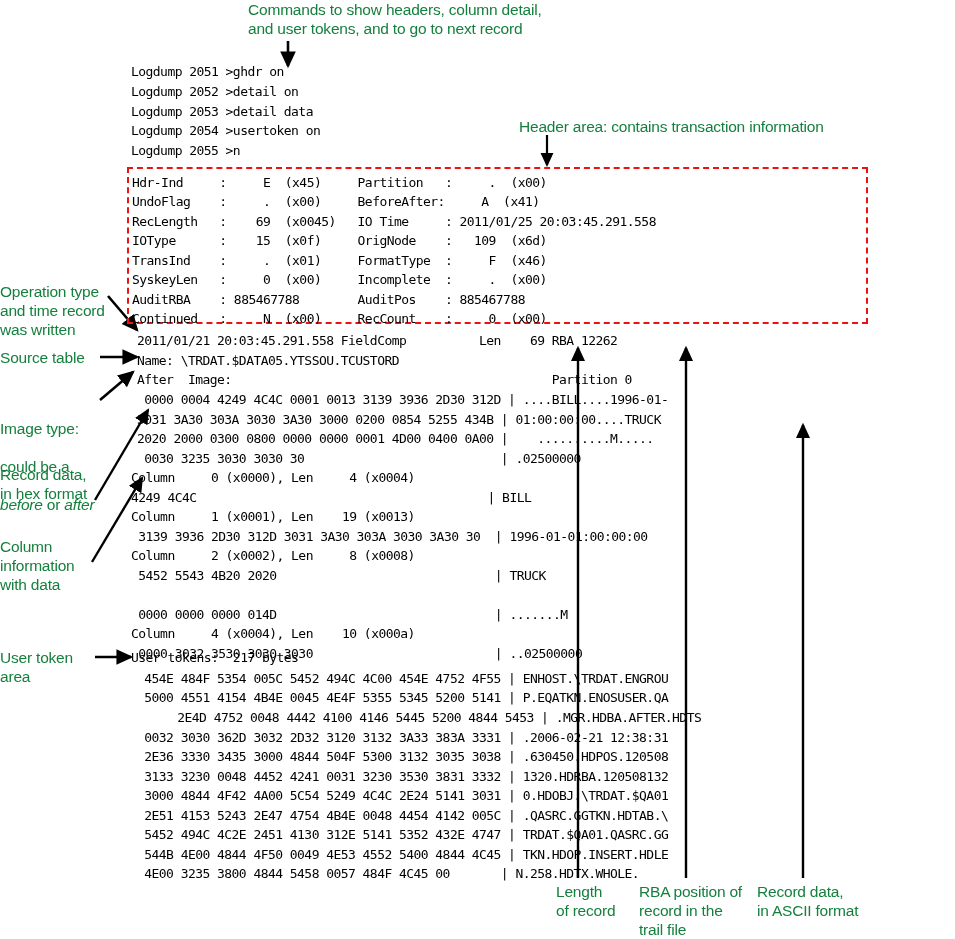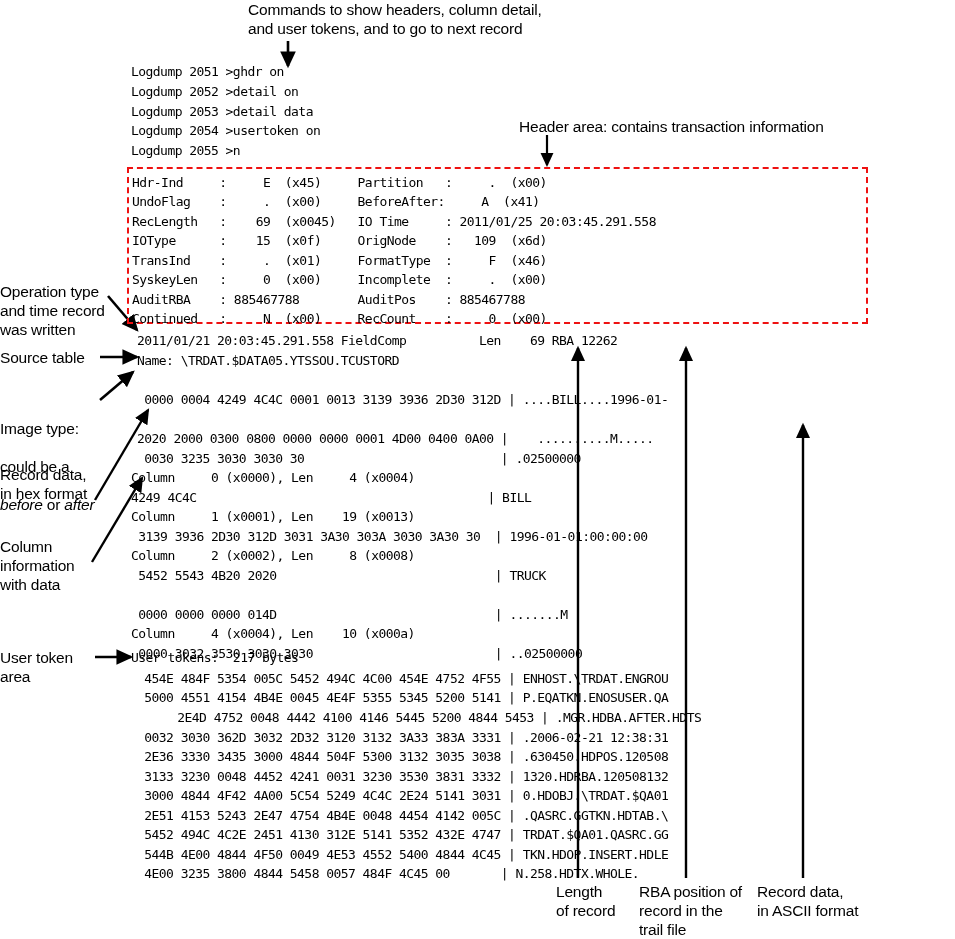--- a/index.html
+++ b/index.html
@@ -15,21 +15,21 @@
     overflow: hidden;
     font-family: "Liberation Sans", sans-serif;
   }
 
   
   .anno {
     position: absolute;
     font-family: "Liberation Sans", sans-serif;
     font-size: 15.5px;
     line-height: 19px;
-    color: #000000;
+    color: #15803d;
     white-space: pre-line;
     letter-spacing: -0.2px;
   }
   .anno .ital { font-style: italic; }
 
   
   .mono {
     position: absolute;
     font-family: "DejaVu Sans Mono", "Liberation Mono", monospace;
     font-size: 13px;
@@ -131,22 +131,24 @@
 
   <div class="anno" style="left:0px; top:537px; width:150px;">Column
 information
 with data</div>
 
   <div class="anno" style="left:0px; top:648px; width:140px;">User token
 area</div>
 
   <div class="mono" style="left:137px; top:331px;">2011/01/21 20:03:45.291.558 FieldComp          Len    69 RBA 12262</div>
   <div class="mono" style="left:137px; top:351px;">Name: \TRDAT.$DATA05.YTSSOU.TCUSTORD</div>
+  <div class="mono" style="left:137px; top:370px;">After  Image:                                            Partition 0</div>
 
   <div class="mono" style="left:137px; top:390px;"> 0000 0004 4249 4C4C 0001 0013 3139 3936 2D30 312D | ....BILL....1996-01-</div>
+  <div class="mono" style="left:137px; top:410px;">3031 3A30 303A 3030 3A30 3000 0200 0854 5255 434B | 01:00:00:00....TRUCK</div>
   <div class="mono" style="left:137px; top:429px;">2020 2000 0300 0800 0000 0000 0001 4D00 0400 0A00 |    ..........M.....</div>
   <div class="mono" style="left:137px; top:449px;"> 0030 3235 3030 3030 30                           | .02500000</div>
 
   <div class="mono" style="left:131px; top:468px;">Column     0 (x0000), Len     4 (x0004)</div>
   <div class="mono" style="left:131px; top:488px;">4249 4C4C                                        | BILL</div>
 
   <div class="mono" style="left:131px; top:507px;">Column     1 (x0001), Len    19 (x0013)</div>
   <div class="mono" style="left:131px; top:527px;"> 3139 3936 2D30 312D 3031 3A30 303A 3030 3A30 30  | 1996-01-01:00:00:00</div>
 
   <div class="mono" style="left:131px; top:546px;">Column     2 (x0002), Len     8 (x0008)</div>

